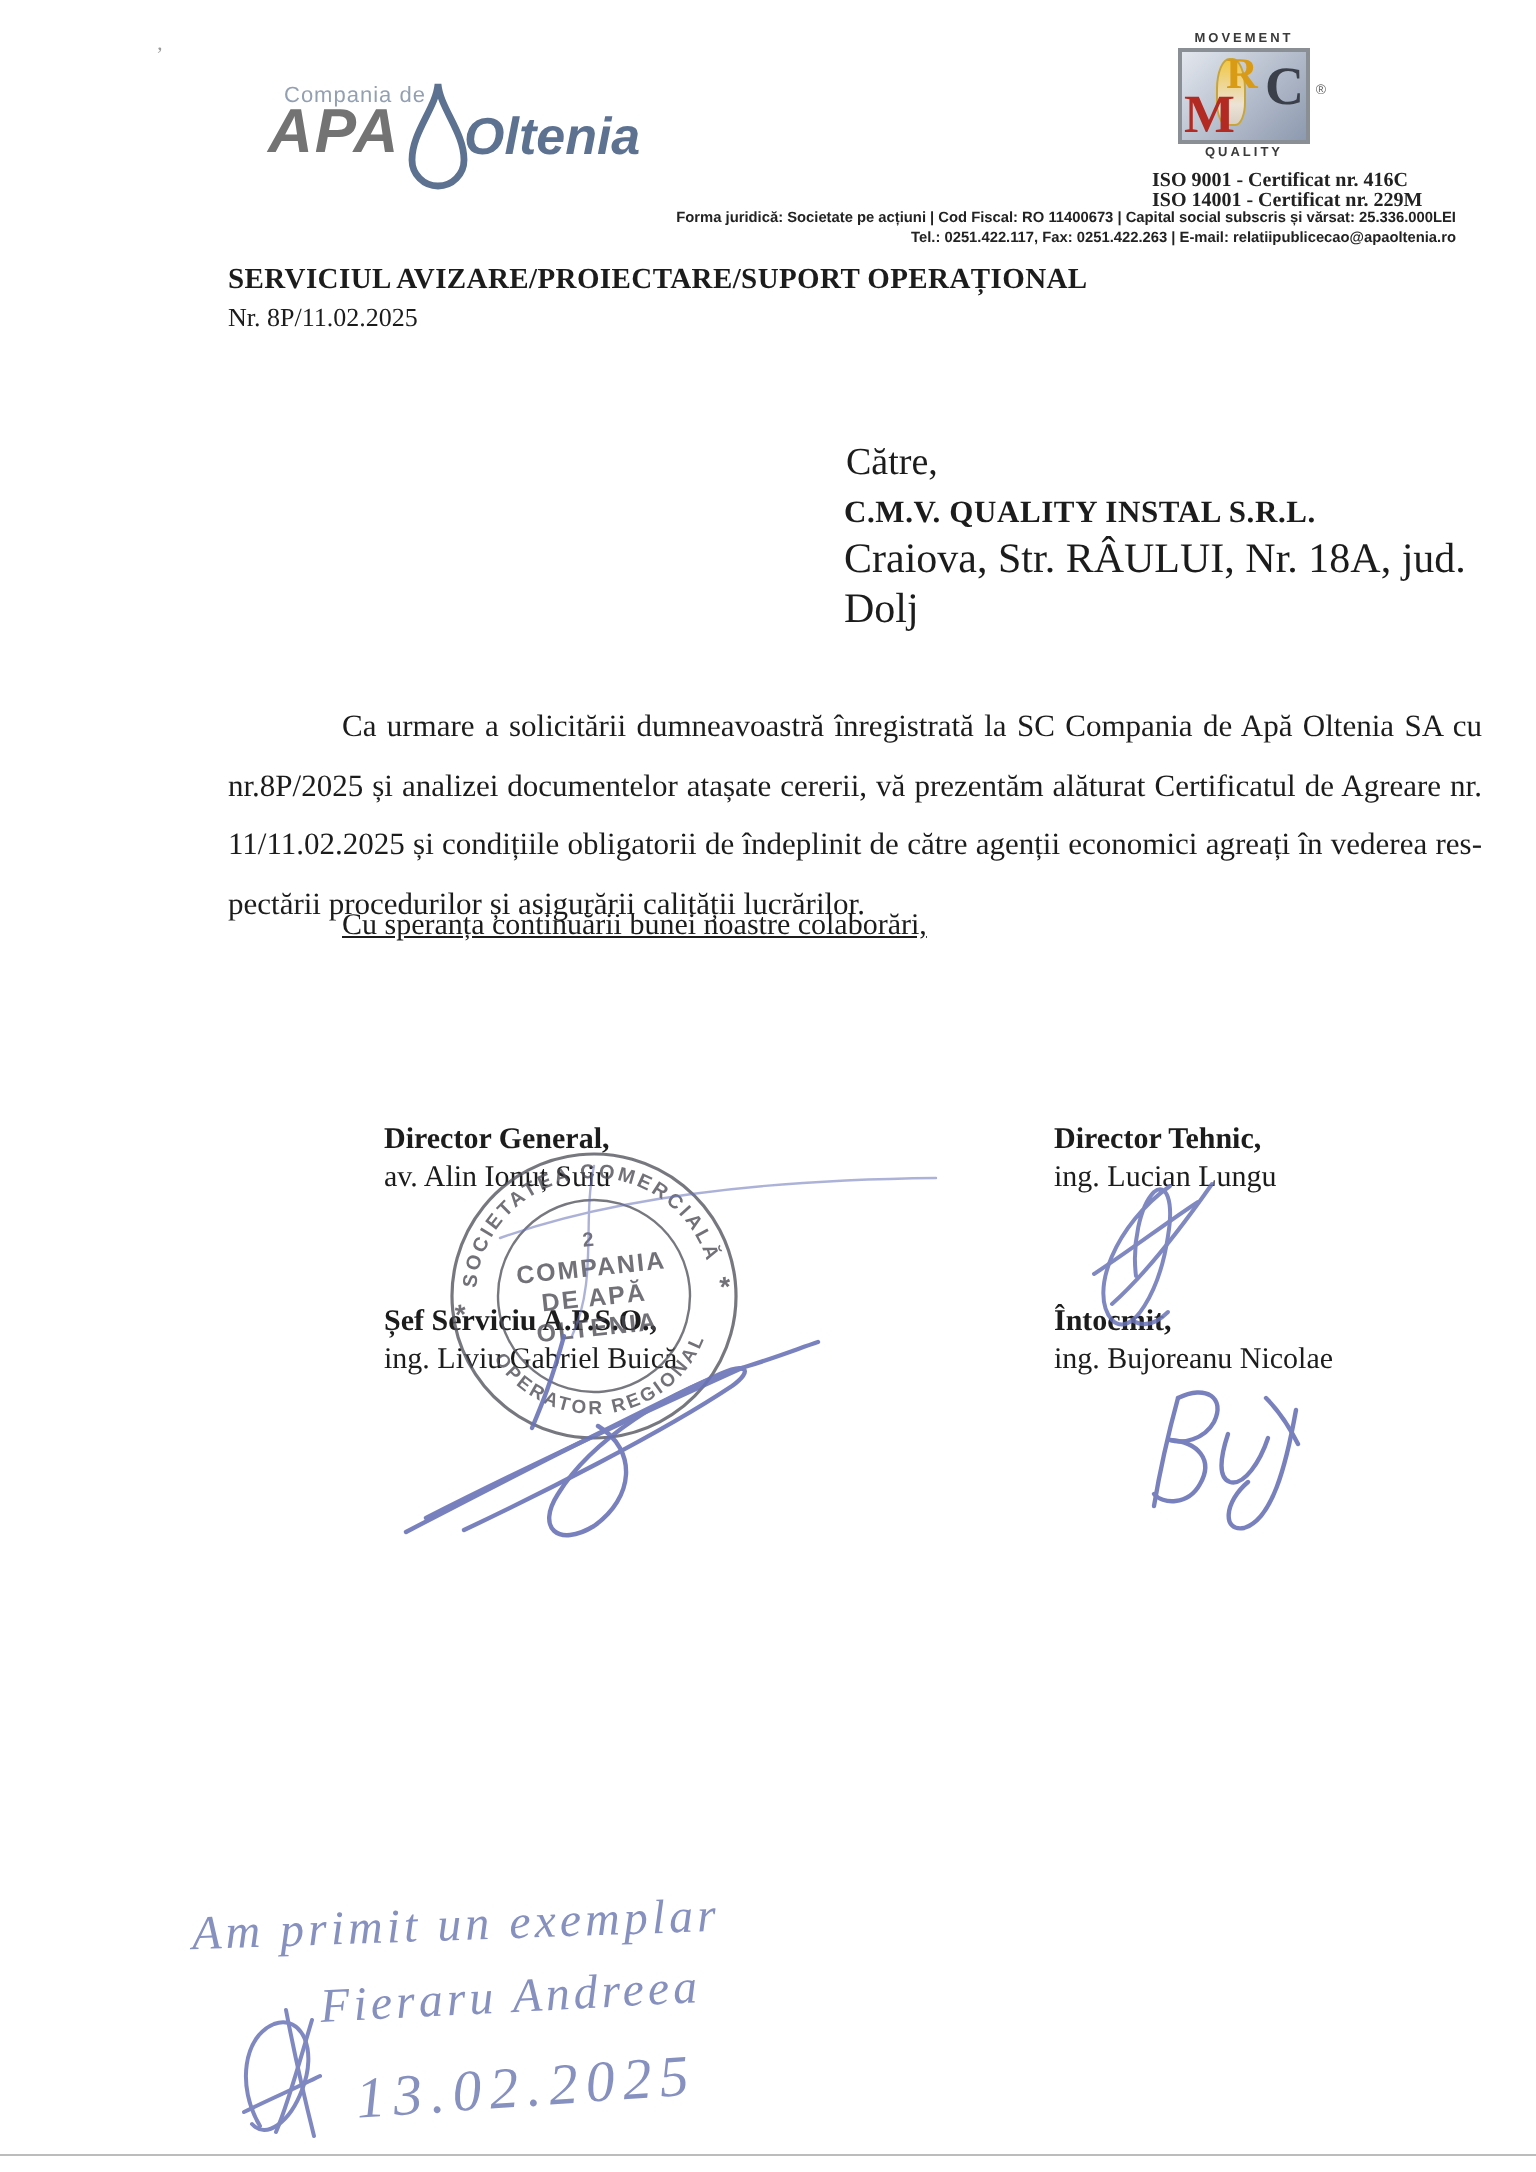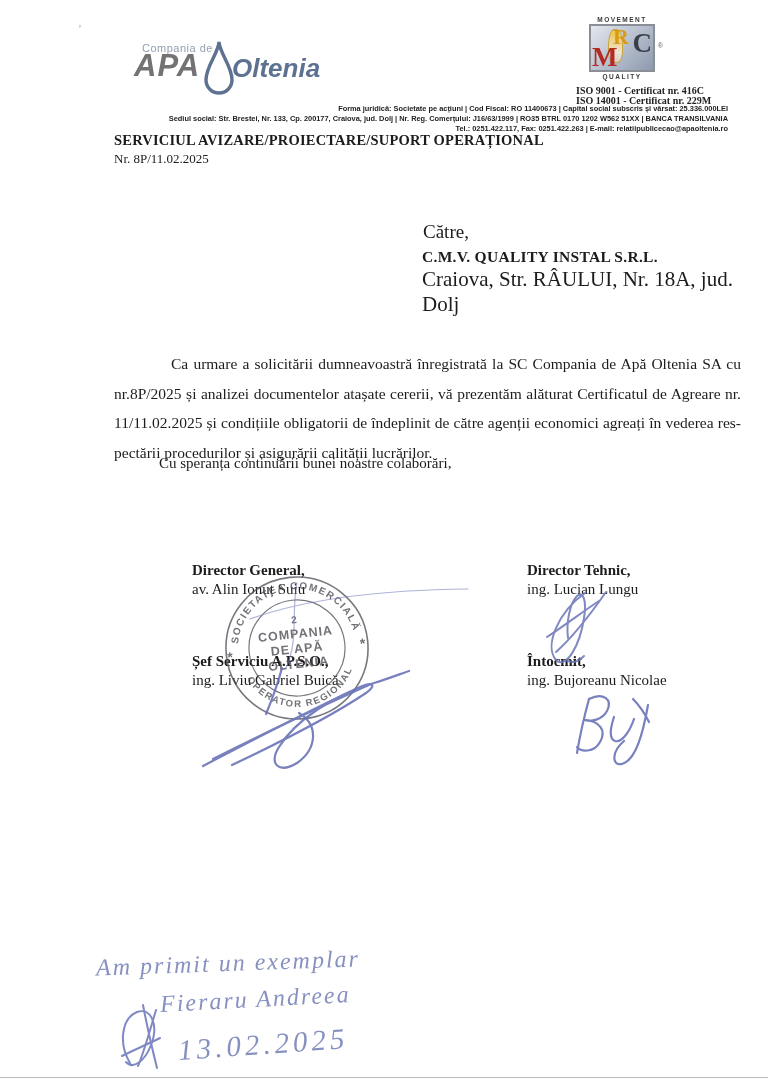--- a/index.html
+++ b/index.html
@@ -42,21 +42,21 @@
   
   .dept  { position:absolute; left:114px; top:132px; font-size:14.5px; font-weight:bold; letter-spacing:.2px; }
   .refnr { position:absolute; left:114px; top:151px; font-size:13px; }
   
   .salutation { position:absolute; left:423px; top:221px; font-size:19px; }
   .recipient-name { position:absolute; left:422px; top:248px; font-size:15.5px; font-weight:bold; letter-spacing:.3px; }
   .recipient-address { position:absolute; left:422px; top:267px; font-size:21px; }
   
   .body-par { position:absolute; left:114px; top:349px; width:627px; margin:0;
               font-size:15.5px; line-height:29.5px; text-align:justify; text-indent:57px; }
-  .closing  { position:absolute; left:159px; top:455px; font-size:15px; }
+  .closing  { position:absolute; left:171px; top:455px; font-size:15px;text-decoration:underline; }
   
   .sig-block { position:absolute; font-size:15px; line-height:19px; }
   .sig-block .t { font-weight:bold; }
   .sig-dg { left:192px; top:561px; }
   .sig-dt { left:527px; top:561px; }
   .sig-ss { left:192px; top:652px; }
   .sig-in { left:527px; top:652px; }
   
   .stamp { position:absolute; left:216px; top:573px; opacity:.78; }
   .ink-overlay { position:absolute; left:0; top:0; pointer-events:none; }
@@ -99,21 +99,20 @@
     <div class="mc-bottom">QUALITY</div>
   </div>
 
   <div class="iso-lines">
     <div>ISO 9001 - Certificat nr. 416C</div>
     <div>ISO 14001 - Certificat nr. 229M</div>
   </div>
 
   <div class="info-lines">
     <div>Forma juridică: Societate pe acțiuni | Cod Fiscal: RO 11400673 | Capital social subscris și vărsat: 25.336.000LEI</div>
-    <div>Sediul social: Str. Brestei, Nr. 133, Cp. 200177, Craiova, jud. Dolj | Nr. Reg. Comerțului: J16/63/1999 | RO35 BTRL 0170 1202 W562 51XX | BANCA TRANSILVANIA</div>
     <div>Tel.: 0251.422.117, Fax: 0251.422.263 | E-mail: relatiipublicecao@apaoltenia.ro</div>
   </div>
 
   <div class="dept">SERVICIUL AVIZARE/PROIECTARE/SUPORT OPERAȚIONAL</div>
   <div class="refnr">Nr. 8P/11.02.2025</div>
 
   <div class="salutation">Către,</div>
   <div class="recipient-name">C.M.V. QUALITY INSTAL S.R.L.</div>
   <div class="recipient-address">Craiova, Str. RÂULUI, Nr. 18A, jud. Dolj</div>
 

